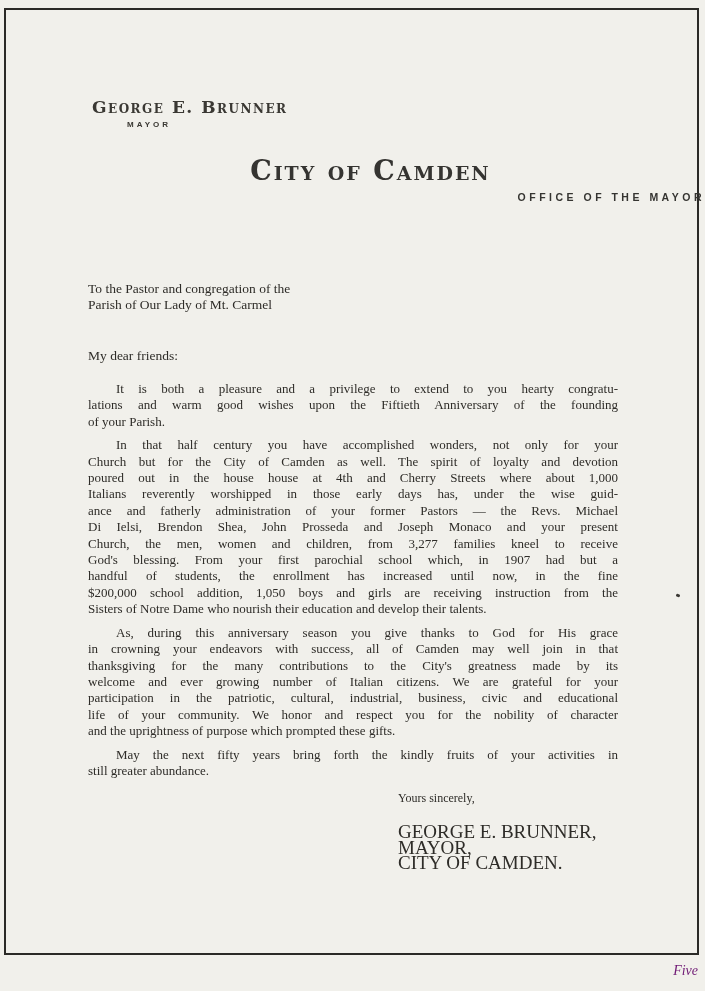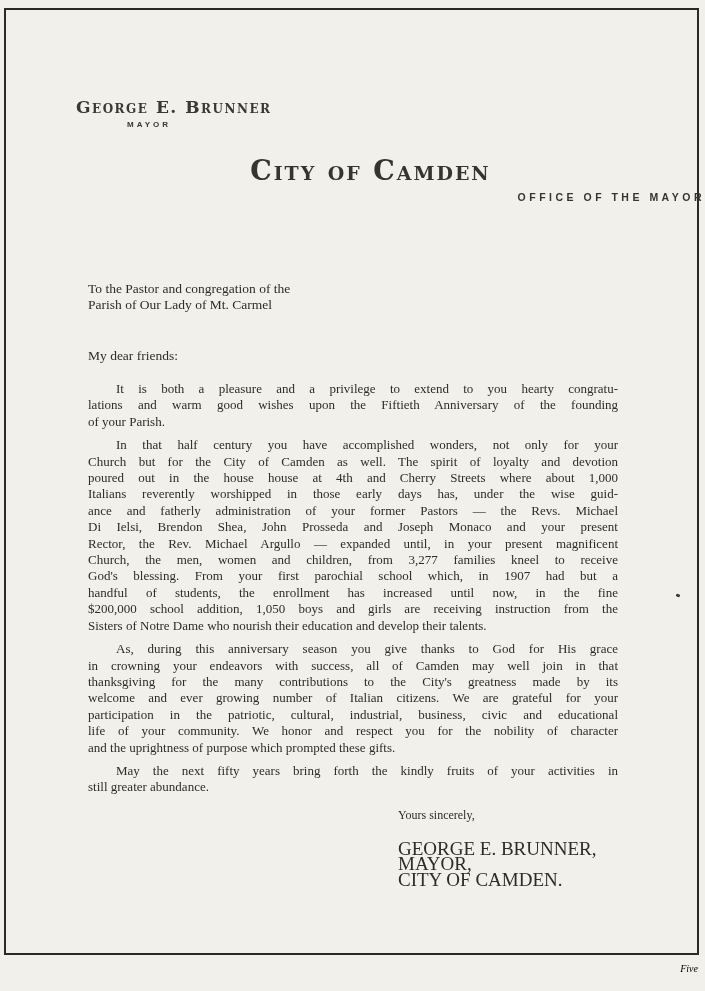--- a/index.html
+++ b/index.html
@@ -16,21 +16,21 @@
   .frame {
     position: absolute;
     left: 4px; top: 8px;
     width: 695px; height: 947px;
     box-sizing: border-box;
     border: 2px solid #2b2a27;
     background: #f1f0eb;
   }
   
   .sender-name {
-    position: absolute; left: 76px; top: 99px;
+    position: absolute; left: 92px; top: 99px;
     font-family: "DejaVu Serif", serif;
     font-variant: small-caps;
     font-size: 17px; font-weight: 600;
     letter-spacing: 1.5px; line-height: 1;
     color: #3a3833;
   }
   .sender-title {
     position: absolute; left: 127px; top: 121px;
     font-family: "Liberation Sans", sans-serif;
     font-size: 8px; font-weight: 600;
@@ -79,22 +79,22 @@
   
   .speck {
     position: absolute; left: 676px; top: 594px;
     width: 4px; height: 3px;
     background: #3a3833; border-radius: 50% 40% 50% 40%;
     transform: rotate(25deg);
   }
   .folio {
     position: absolute; right: 7px; top: 963px;
     font-family: "Liberation Serif", serif;
-    font-style: italic; font-size: 10px;
-    color: #000000;
+    font-style: italic; font-size: 14px;
+    color: #701a75;
   }
 </style>
 </head>
 <body>
 
 <div class="scan">
 
   <div class="frame"></div>
 
   <div class="sender-name">George E. Brunner</div>
@@ -117,21 +117,20 @@
       <div class="bl ll">of your Parish.</div>
     </div>
 
     <div class="para">
       <div class="bl fl">In that half century you have accomplished wonders, not only for your</div>
       <div class="bl">Church but for the City of Camden as well. The spirit of loyalty and devotion</div>
       <div class="bl">poured out in the house house at 4th and Cherry Streets where about 1,000</div>
       <div class="bl">Italians reverently worshipped in those early days has, under the wise guid-</div>
       <div class="bl">ance and fatherly administration of your former Pastors — the Revs. Michael</div>
       <div class="bl">Di Ielsi, Brendon Shea, John Prosseda and Joseph Monaco and your present</div>
-      <div class="bl">Rector, the Rev. Michael Argullo — expanded until, in your present magnificent</div>
       <div class="bl">Church, the men, women and children, from 3,277 families kneel to receive</div>
       <div class="bl">God's blessing. From your first parochial school which, in 1907 had but a</div>
       <div class="bl">handful of students, the enrollment has increased until now, in the fine</div>
       <div class="bl">$200,000 school addition, 1,050 boys and girls are receiving instruction from the</div>
       <div class="bl ll">Sisters of Notre Dame who nourish their education and develop their talents.</div>
     </div>
 
     <div class="para">
       <div class="bl fl">As, during this anniversary season you give thanks to God for His grace</div>
       <div class="bl">in crowning your endeavors with success, all of Camden may well join in that</div>

